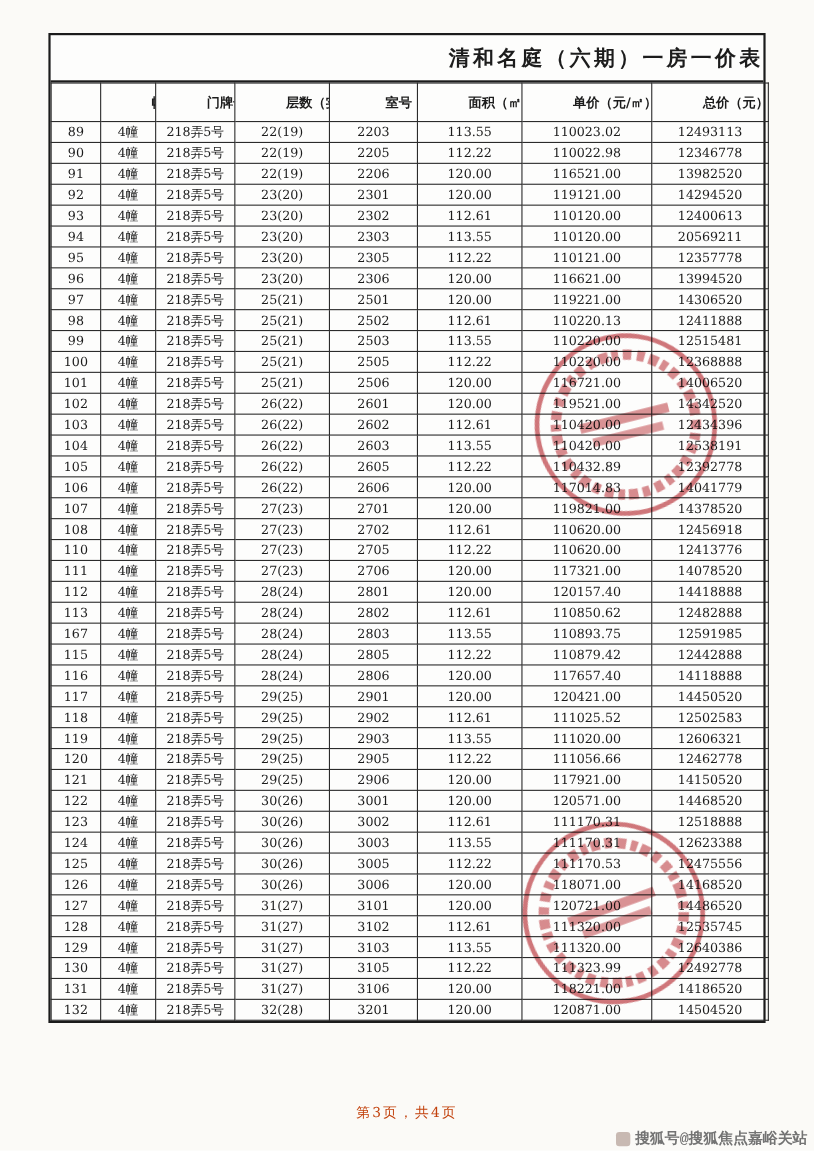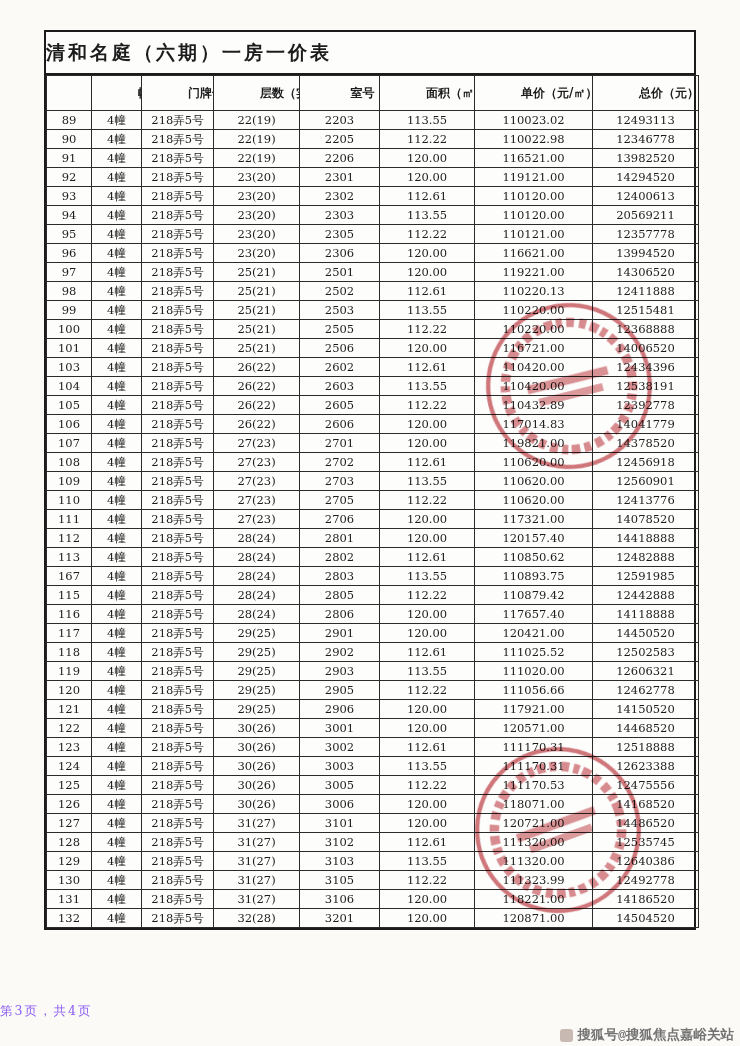--- a/index.html
+++ b/index.html
@@ -13,21 +13,21 @@
   }
   .sheet{position:absolute;inset:0;}
   .table-frame{
     position:absolute;left:44px;top:30px;width:652px;
     border:2px solid #1b1b1b;
     background:#fdfdfc;
     box-sizing:border-box;
   }
   .doc-title{
     border-bottom:2px solid #1b1b1b;
-    text-align:left;
+    text-align:right;
     font-size:19px;
     font-weight:bold;
     letter-spacing:3px;
     padding:8px 0 7px 0;
   }
   table.price-table{
     border-collapse:collapse;
     width:100%;
     table-layout:fixed;
   }
@@ -49,21 +49,21 @@
     height:18px;
     line-height:18px;
     font-size:11.5px;
   }
   col.c1{width:45px;} col.c2{width:50px;} col.c3{width:72px;}
   col.c4{width:86px;} col.c5{width:80px;} col.c6{width:95px;}
   col.c7{width:118px;} col.c8{width:106px;}
 
   .page-footer{
     position:absolute;left:0;right:0;bottom:26px;
-    text-align:left;font-size:12.5px;letter-spacing:2px;color:#8b5cf6;
+    text-align:center;font-size:12.5px;letter-spacing:2px;color:#c2410c;
   }
   .watermark{
     position:absolute;right:6px;bottom:2px;
     font-family:Liberation Mono, monospace;
     font-size:13.5px;font-weight:bold;color:#737373;
     display:flex;align-items:center;gap:4px;
   }
   .sohu-mark{
     width:13px;height:13px;border-radius:3px;
     background:#c8b9b2;display:inline-block;
@@ -233,20 +233,30 @@
             <td>101</td>
             <td>4幢</td>
             <td>218弄5号</td>
             <td>25(21)</td>
             <td>2506</td>
             <td>120.00</td>
             <td>116721.00</td>
             <td>14006520</td>
           </tr>
           <tr>
+            <td>102</td>
+            <td>4幢</td>
+            <td>218弄5号</td>
+            <td>26(22)</td>
+            <td>2601</td>
+            <td>120.00</td>
+            <td>119521.00</td>
+            <td>14342520</td>
+          </tr>
+          <tr>
             <td>103</td>
             <td>4幢</td>
             <td>218弄5号</td>
             <td>26(22)</td>
             <td>2602</td>
             <td>112.61</td>
             <td>110420.00</td>
             <td>12434396</td>
           </tr>
           <tr>
@@ -291,30 +301,20 @@
           </tr>
           <tr>
             <td>108</td>
             <td>4幢</td>
             <td>218弄5号</td>
             <td>27(23)</td>
             <td>2702</td>
             <td>112.61</td>
             <td>110620.00</td>
             <td>12456918</td>
-          </tr>
-          <tr>
-            <td>109</td>
-            <td>4幢</td>
-            <td>218弄5号</td>
-            <td>27(23)</td>
-            <td>2703</td>
-            <td>113.55</td>
-            <td>110620.00</td>
-            <td>12560901</td>
           </tr>
           <tr>
             <td>110</td>
             <td>4幢</td>
             <td>218弄5号</td>
             <td>27(23)</td>
             <td>2705</td>
             <td>112.22</td>
             <td>110620.00</td>
             <td>12413776</td>

